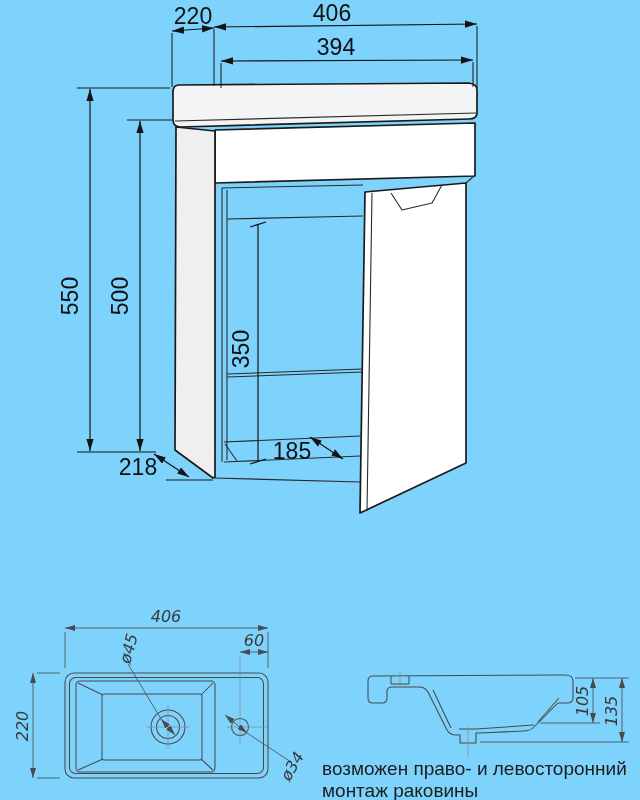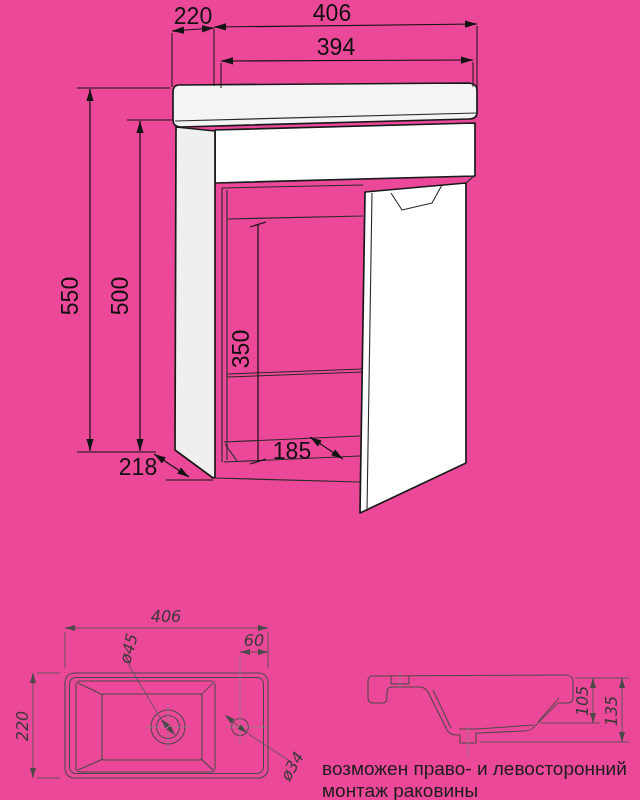--- a/index.html
+++ b/index.html
@@ -1,16 +1,16 @@
 <!DOCTYPE html>
 <html><head>
 <meta charset="utf-8">
 <style>
   html,body{margin:0;padding:0;background:#ffffff;}
-  .canvas{position:relative;width:640px;height:800px;background:#ec4899;overflow:hidden;
+  .canvas{position:relative;width:640px;height:800px;background:#7dd3fc;overflow:hidden;
           font-family:"Liberation Sans",sans-serif;}
   svg{display:block;}
   .obj   {stroke:#1a1a1a;stroke-width:1.7;fill:none;stroke-linejoin:round;stroke-linecap:round;}
   .objthin{stroke:#2a2a2a;stroke-width:1.1;fill:none;stroke-linejoin:round;}
   .fillA {fill:#f4f4f4;}
   .fillB {fill:#efefef;}
   .fillW {fill:#ffffff;}
   .dim   {stroke:#141414;stroke-width:1.2;fill:none;}
   .ext   {stroke:#141414;stroke-width:1.0;fill:none;}
   .lv    {stroke:#4a4a4a;stroke-width:1.05;fill:none;stroke-linejoin:round;}

